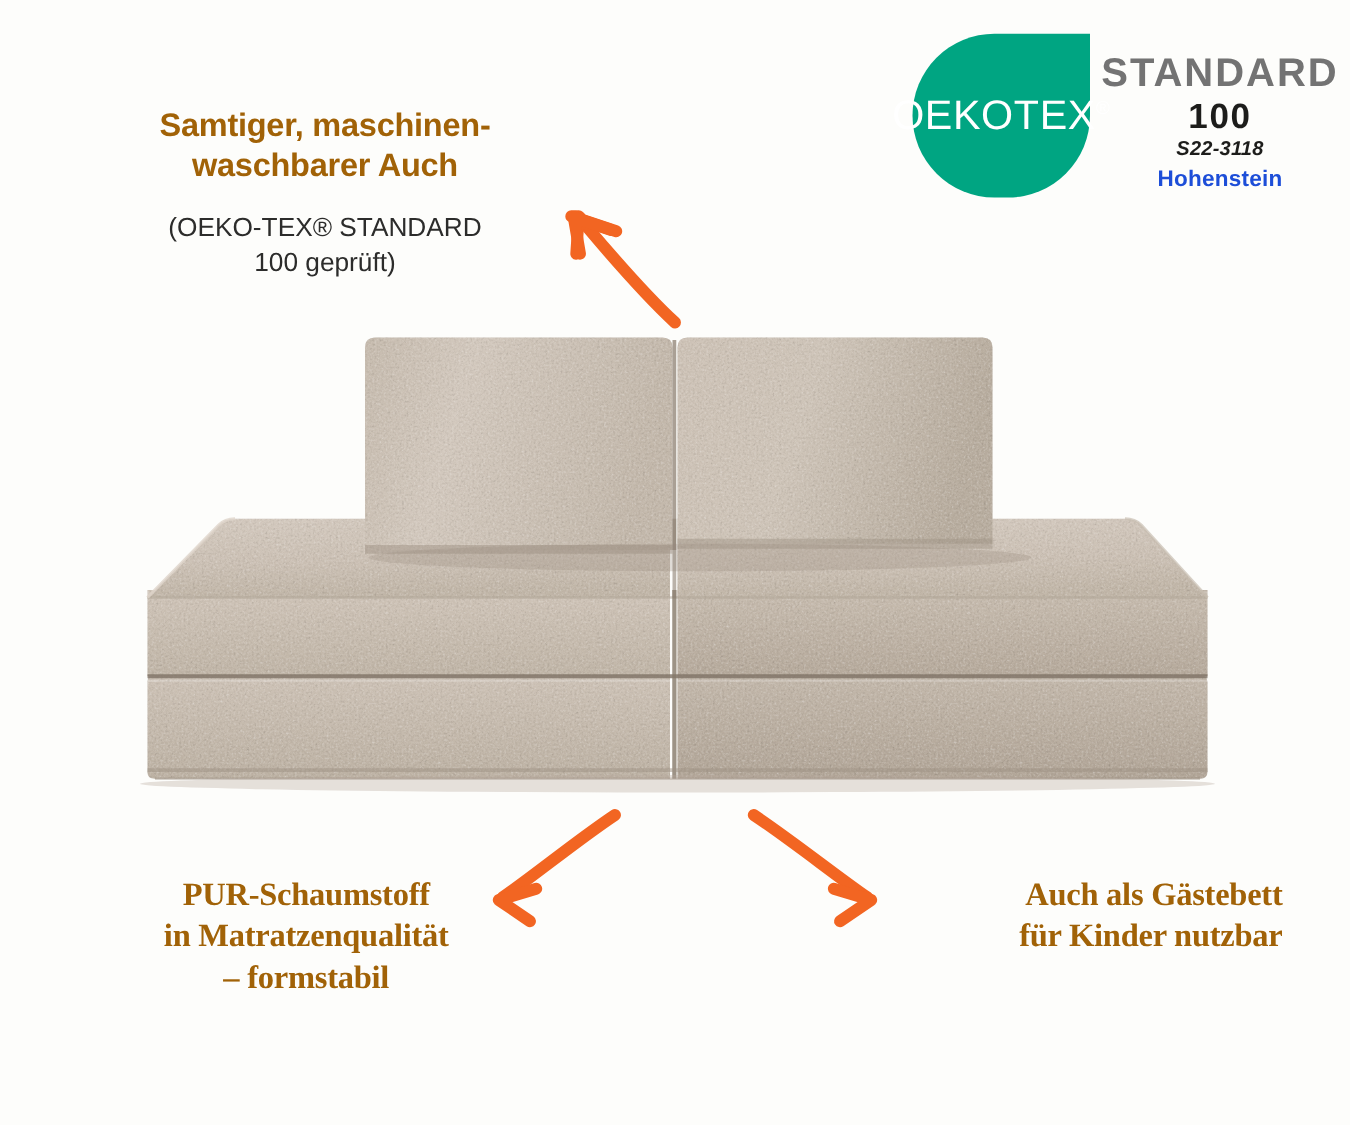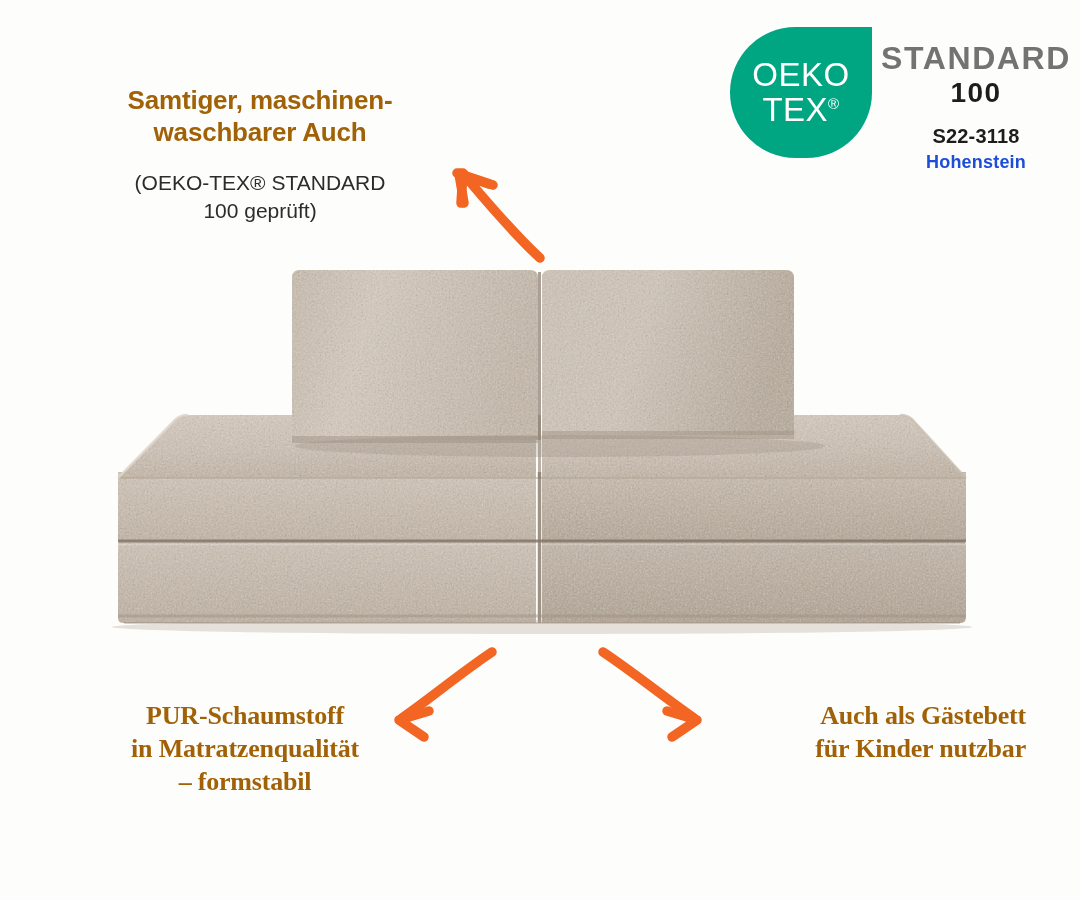--- a/index.html
+++ b/index.html
@@ -13,32 +13,32 @@
 
   
   #oeko-badge { position: absolute; left: 730px; top: 27px; width: 142px; height: 131px; }
   #oeko-drop {
     position: absolute; inset: 0;
     background: #00A582;
     border-radius: 70px 0 70px 70px;
   }
   #oeko-drop-text {
     position: absolute; inset: 0;
-    display: flex; flex-direction: column;
+    display: flex; flex-direction: row;
     align-items: center; justify-content: center;
     color: #ffffff; letter-spacing: .5px; line-height: 1.06;
   }
   #oeko-line1 { font-size: 33px; font-weight: 400; }
   #oeko-line2 { font-size: 33px; font-weight: 400; position: relative; }
   #oeko-reg { font-size: 15px; vertical-align: super; }
 
   #oeko-right { position: absolute; left: 876px; top: 40px; width: 200px; text-align: center; }
   #oeko-std { font-size: 32px; font-weight: bold; color: #737373; letter-spacing: 1.6px; line-height: 1.15; }
   #oeko-num { font-size: 28px; font-weight: bold; color: #1d1d1b; letter-spacing: 1.4px; line-height: 1.15; }
-  #oeko-code { font-size: 20px; font-weight: bold; color: #1d1d1b; margin-top: 14px; line-height: 1.35; letter-spacing: .2px;}
+  #oeko-code { font-size: 16px; font-weight: bold; color: #1d1d1b; line-height: 1.35; letter-spacing: .2px; font-style: italic;}
   #oeko-inst { font-size: 18px; font-weight: bold; color: #1d4ed8; line-height: 1.35; letter-spacing: .2px;}
 
   
   .callout-title {
     font-size: 26px; font-weight: bold; color: #a16207;
     line-height: 1.24; letter-spacing: -.2px;
   }
   .callout-sub {
     font-size: 21px; font-weight: 400; color: #2c2c2b;
     line-height: 1.3; margin-top: 21px;

